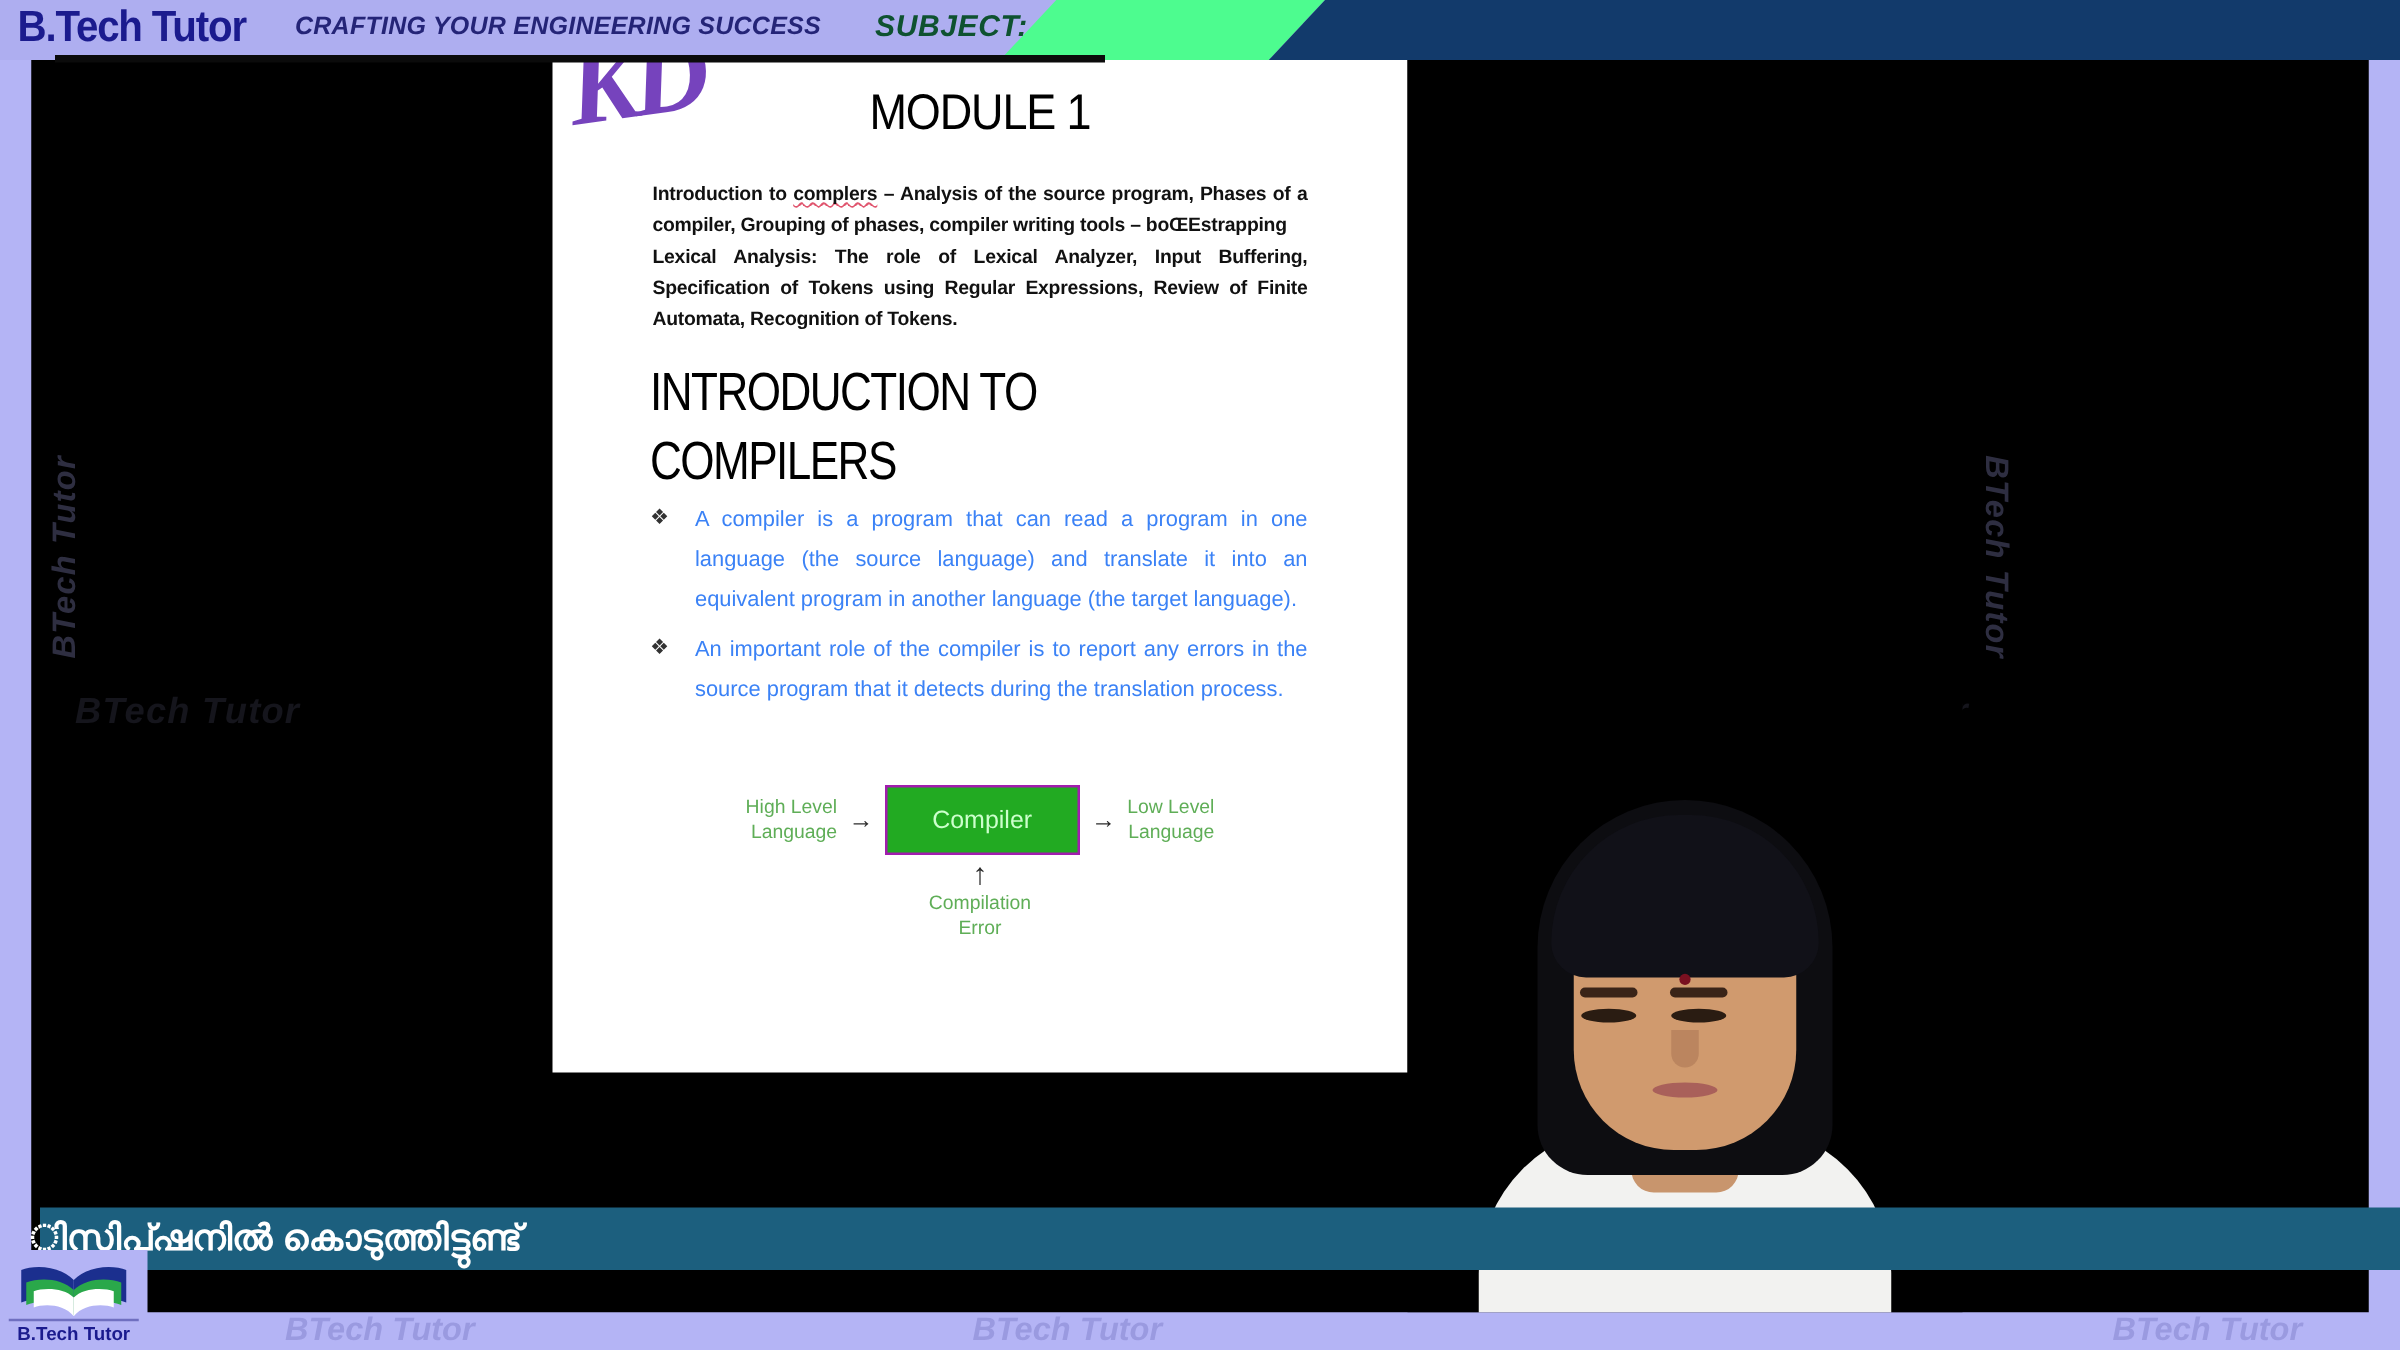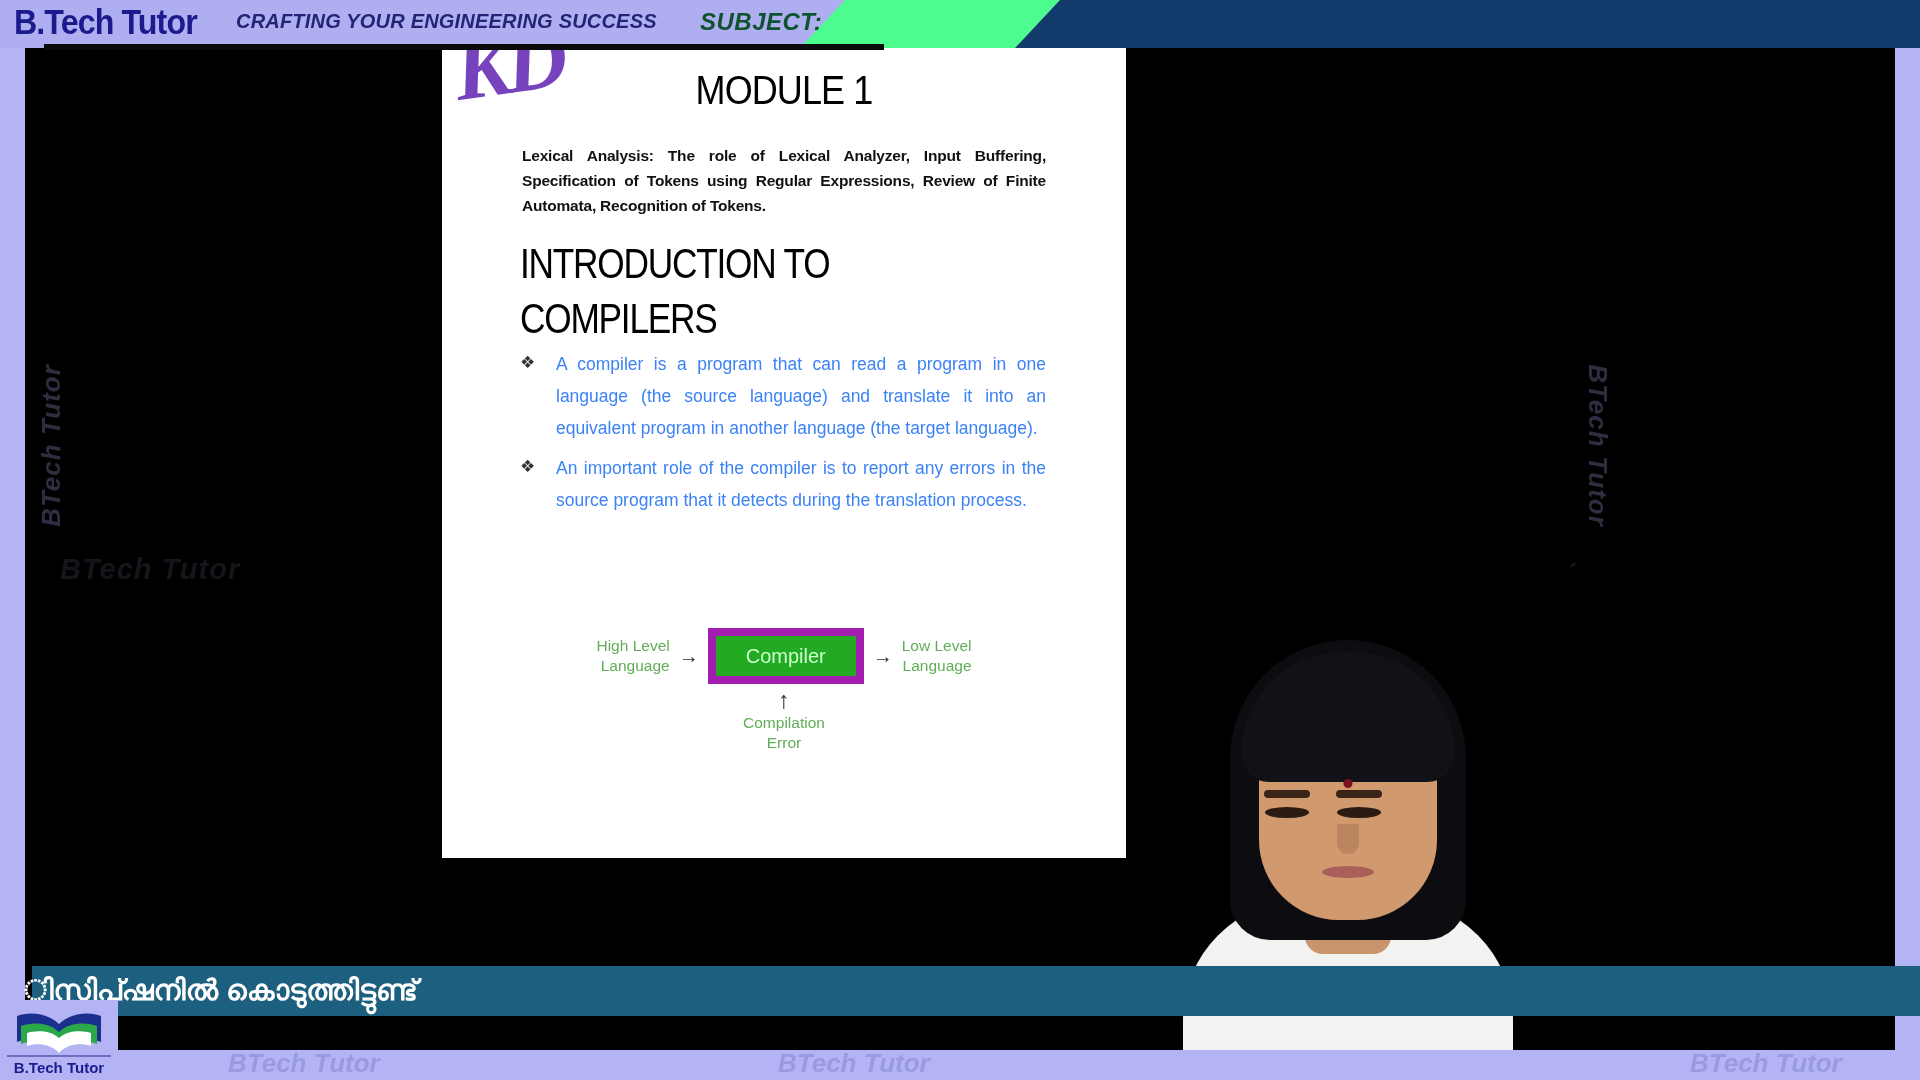--- a/index.html
+++ b/index.html
@@ -87,21 +87,21 @@
     display:flex; align-items:flex-start; justify-content:center;
   }
   .dg-inner { position:relative; display:flex; align-items:center; }
   .dg-label {
     font-size:15.5px; line-height:1.28; color:#5fae57;
     text-align:right; white-space:pre-line;
     font-family:"Liberation Sans", sans-serif;
   }
   .dg-arrow { font-size:20px; color:#2b2b2b; margin:0 9px; line-height:1; }
   .dg-box {
-    width:156px; height:56px; background:#22aa22; border:8px solid #a21caf;
+    width:156px; height:56px; background:#22aa22; border:2px solid #a21caf;
     display:flex; align-items:center; justify-content:center;
     color:#ccffcc; font-size:20px;
     font-family:"Liberation Sans", sans-serif;
   }
   .dg-below {
     position:absolute; left:50%; transform:translateX(-50%);
     top:62px; text-align:center;
   }
   .dg-up { font-size:24px; color:#2b2b2b; line-height:.85; }
   .dg-err {
@@ -242,20 +242,21 @@
   <div class="wm wm-vert-l">BTech Tutor</div>
   <div class="wm wm-vert-r">BTech Tutor</div>
 
   <div class="slide">
 
     <div class="scribble">KD</div>
 
     <div class="module-title">MODULE 1</div>
 
     <div class="syllabus">
+      <p><span>Introduction to </span><span class="misspell">complers</span><span> – Analysis of the source program, Phases of a compiler, Grouping of phases, compiler writing tools – boŒEstrapping</span></p>
       <p>Lexical Analysis: The role of Lexical Analyzer, Input Buffering, Specification of Tokens using Regular Expressions, Review of Finite Automata, Recognition of Tokens.</p>
     </div>
 
     <div class="section-head">INTRODUCTION TO
 COMPILERS</div>
 
     <div class="bullets">
       <div class="bullet">
         <span class="gl">❖</span>
         <span class="tx">A compiler is a program that can read a program in one language (the source language) and translate it into an equivalent program in another language (the target language).</span>

